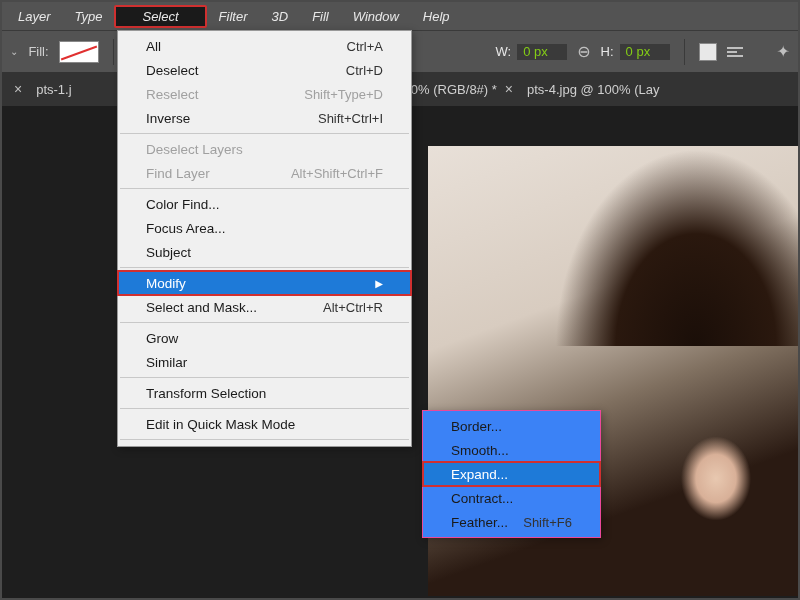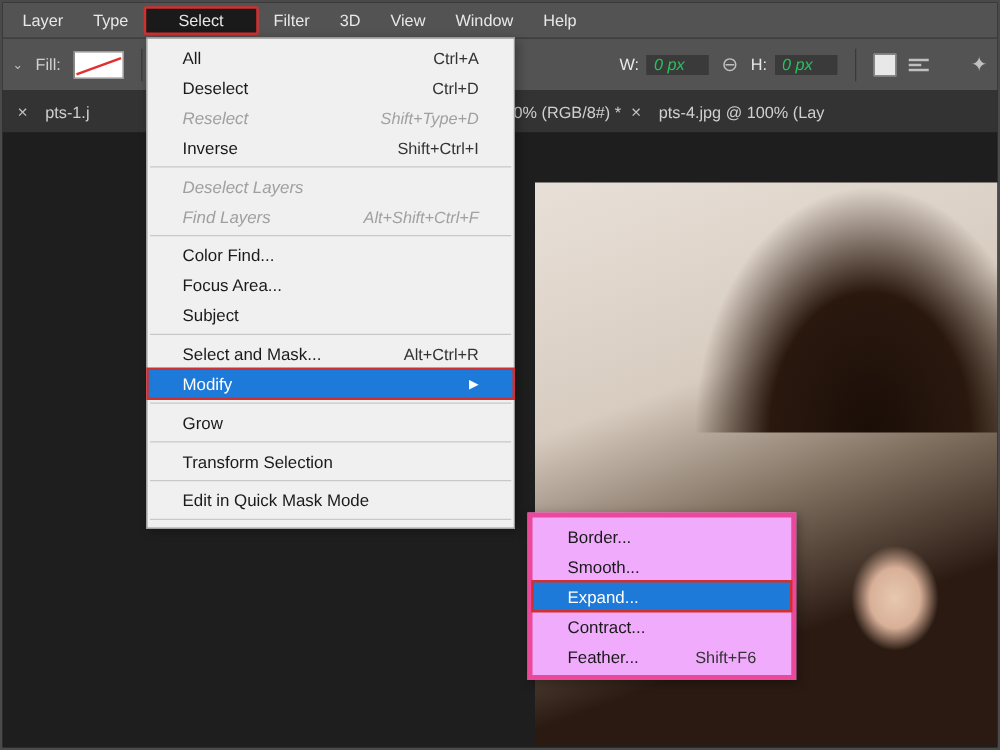--- a/index.html
+++ b/index.html
@@ -1,59 +1,59 @@
 <!DOCTYPE html>
 <html><head>
 <meta charset="utf-8">
 <style>
 * { margin: 0; padding: 0; box-sizing: border-box; font-family: "Segoe UI", Tahoma, sans-serif; }
 body { background: #1a1a1a; width: 800px; height: 600px; overflow: hidden; position: relative; border: 2px solid #4a4a4a; }
-.menubar { background: #535353; height: 28px; display: flex; align-items: center; padding: 0 4px; position: relative; z-index: 10; }
+.menubar { background: #535353; height: 28px; display: flex; align-items: center; padding: 0 4px; position: relative; z-index: 10; font-style: italic; }
 .menu-item { color: #e8e8e8; font-size: 13px; padding: 4px 12px; cursor: pointer; }
 .menu-item.active { background: #1a1a1a; border: 2px solid #d03030; border-radius: 2px; padding: 2px 26px; }
 .toolbar { background: #535353; height: 42px; display: flex; align-items: center; padding: 0 8px; gap: 10px; position: relative; z-index: 5; border-top: 1px solid #3a3a3a; }
 .toolbar-label { color: #d0d0d0; font-size: 13px; text-align: right; }
 .toolbar-swatch { width: 40px; height: 22px; background: #fff; position: relative; border: 1px solid #888; }
 .toolbar-swatch::after { content: ""; position: absolute; left: 0; right: 0; top: 50%; height: 2px; background: #e03030; transform: rotate(-20deg); }
 .toolbar-sep { width: 1px; height: 26px; background: #3a3a3a; margin: 0 4px; }
 .toolbar-field { color: #e8e8e8; font-size: 13px; display: flex; align-items: center; gap: 6px; }
-.toolbar-input { background: #3a3a3a; color: #22c55e; border: none; width: 50px; height: 16px; padding: 0 6px; font-size: 13px; font-style: italic; }
+.toolbar-input { background: #3a3a3a; color: #84cc16; border: none; width: 50px; height: 16px; padding: 0 6px; font-size: 13px; }
 .toolbar-icon { color: #c0c0c0; font-size: 16px; }
 .toolbar-chevron { color: #c0c0c0; font-size: 10px; }
 .toolbar-align-icon { width: 20px; height: 20px; display: flex; flex-direction: column; justify-content: center; gap: 2px; }
 .toolbar-align-icon span { height: 2px; background: #c0c0c0; }
 .tabs { background: #333; height: 34px; display: flex; align-items: center; padding: 0 12px; gap: 14px; }
 .tab { color: #d0d0d0; font-size: 13px; display: flex; align-items: center; gap: 8px; }
 .tab-close { color: #c0c0c0; font-size: 14px; }
 .canvas-area { position: absolute; top: 104px; left: 0; right: 0; bottom: 0; background: #1e1e1e; }
 .photo { position: absolute; right: 0; top: 40px; width: 370px; height: 450px; background: linear-gradient(160deg, #e8e0d8 0%, #d8ccc0 35%, #807060 55%, #2a1a12 75%); }
 .photo::before { content: ""; position: absolute; top: 0; left: 30px; right: 0; height: 200px; background: radial-gradient(ellipse 200px 280px at 70% 100%, #1a0e08 0%, #2a180e 40%, transparent 70%); }
 .photo::after { content: ""; position: absolute; bottom: 20px; right: 30px; width: 130px; height: 150px; background: radial-gradient(ellipse 50px 60px at 60% 35%, #e8c8b0 0%, #d8b098 40%, transparent 70%), radial-gradient(circle 18px at 68% 38%, #1a0e08 0%, #1a0e08 40%, transparent 55%); }
 .menu-dropdown { position: absolute; top: 28px; left: 115px; width: 295px; background: #f0f0f0; border: 1px solid #999; box-shadow: 2px 2px 8px rgba(0,0,0,0.3); z-index: 100; padding: 3px 0; }
 .menu-row { display: flex; justify-content: space-between; align-items: center; padding: 4px 28px 4px 28px; font-size: 13.5px; color: #1a1a1a; cursor: pointer; height: 24px; }
-.menu-row.disabled { color: #a0a0a0; font-style: italic; }
+.menu-row.disabled { color: #a0a0a0; }
 .menu-row.highlighted { background: #1e7ad8; color: #fff; }
 .menu-row.highlighted-box { outline: 2px solid #d03030; outline-offset: -1px; }
 .menu-shortcut { color: #333; font-size: 13px; }
 .menu-row.disabled .menu-shortcut { color: #a0a0a0; }
 .menu-sep { height: 1px; background: #c8c8c8; margin: 3px 2px; }
 .menu-arrow { font-size: 10px; }
-.submenu { position: absolute; top: 408px; left: 420px; width: 215px; background: #f0abfc; border: 4px solid #ec4899; box-shadow: 2px 2px 8px rgba(0,0,0,0.3); z-index: 110; padding: 3px 0; }
+.submenu { position: absolute; top: 408px; left: 420px; width: 179px; background: #3b82f6; border: 1px solid #ec4899; box-shadow: 2px 2px 8px rgba(0,0,0,0.3); z-index: 110; padding: 3px 0; }
 .toolbar-block1 { width: 18px; height: 18px; background: #e8e8e8; border: 1px solid #888; }
 </style>
 </head>
 <body>
 
 <div class="menubar">
   <div class="menu-item">Layer</div>
   <div class="menu-item">Type</div>
   <div class="menu-item active">Select</div>
   <div class="menu-item">Filter</div>
   <div class="menu-item">3D</div>
-  <div class="menu-item">View</div>
+  <div class="menu-item">Fill</div>
   <div class="menu-item">Window</div>
   <div class="menu-item">Help</div>
 </div>
 
 <div class="toolbar">
   <span class="toolbar-chevron">⌄</span>
   <span class="toolbar-label">Fill:</span>
   <div class="toolbar-swatch"></div>
   <div class="toolbar-sep"></div>
   <div style="flex:1"></div>
@@ -113,45 +113,48 @@
     </div>
   <div class="menu-row">
       <span>Inverse</span>
       <span class="menu-shortcut">Shift+Ctrl+I</span>
     </div>
   <div class="menu-sep"></div>
   <div class="menu-row disabled">
       <span>Deselect Layers</span>
     </div>
   <div class="menu-row disabled">
-      <span>Find Layers</span>
+      <span>Find Layer</span>
       <span class="menu-shortcut">Alt+Shift+Ctrl+F</span>
     </div>
   <div class="menu-sep"></div>
   <div class="menu-row">
       <span>Color Find...</span>
     </div>
   <div class="menu-row">
       <span>Focus Area...</span>
     </div>
   <div class="menu-row">
       <span>Subject</span>
     </div>
   <div class="menu-sep"></div>
+  <div class="menu-row highlighted highlighted-box">
+      <span>Modify</span>
+      <span class="menu-arrow">▶</span>
+    </div>
   <div class="menu-row">
       <span>Select and Mask...</span>
       <span class="menu-shortcut">Alt+Ctrl+R</span>
     </div>
-  <div class="menu-row highlighted highlighted-box">
-      <span>Modify</span>
-      <span class="menu-arrow">▶</span>
-    </div>
   <div class="menu-sep"></div>
   <div class="menu-row">
       <span>Grow</span>
+    </div>
+  <div class="menu-row">
+      <span>Similar</span>
     </div>
   <div class="menu-sep"></div>
   <div class="menu-row">
       <span>Transform Selection</span>
     </div>
   <div class="menu-sep"></div>
   <div class="menu-row">
       <span>Edit in Quick Mask Mode</span>
     </div>
   <div class="menu-sep"></div>

